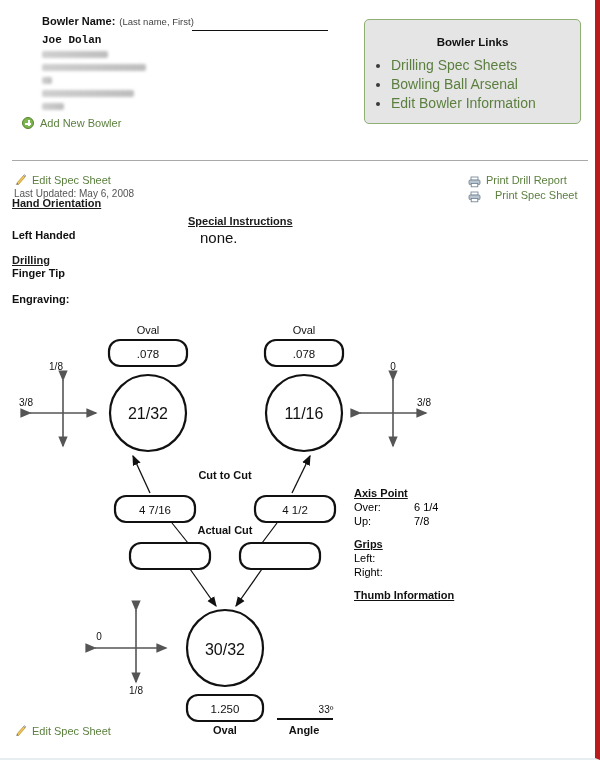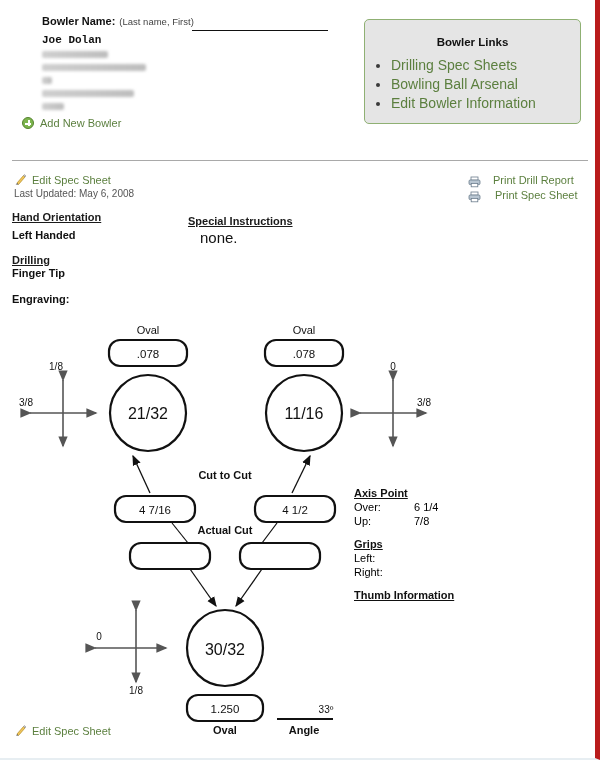--- a/index.html
+++ b/index.html
@@ -83,27 +83,27 @@
 
   
   .pencil {
     width: 13px; height: 13px; position: relative; flex:none; transform: rotate(0deg);
   }
   .pencil svg { display:block; }
   #edit-top { position:absolute; left:14px; top:173px; display:flex; align-items:center; gap:5px;}
   #edit-top .t { font-size:11px; color:#5b7f3e; }
   #last-updated { position:absolute; left:14px; top:188px; font-size:10px; color:#555; }
 
-  #print-drill { position:absolute; left:468px; top:174px; display:flex; align-items:center; gap:12px;}
+  #print-drill { position:absolute; left:468px; top:174px; display:flex; align-items:center; gap:5px;}
   #print-spec  { position:absolute; left:468px; top:189px; display:flex; align-items:center; gap:14px;}
   .print-t { font-size:11px; color:#5b7f3e; }
   .printer { width:13px; height:12px; flex:none; }
 
   
-  #hand-head { position:absolute; left:12px; top:211px;text-decoration:underline; }
+  #hand-head { position:absolute; left:12px; top:197px;text-decoration:underline; }
   #hand-val  { position:absolute; left:12px; top:229px; font-size:11px; font-weight:bold; color:#111;}
   #spec-head { position:absolute; left:188px; top:215px; }
   #spec-val  { position:absolute; left:200px; top:229px; font-size:15px; color:#111;}
   #drill-head{ position:absolute; left:12px; top:254px; }
   #drill-val { position:absolute; left:12px; top:267px; font-size:11px; font-weight:bold; color:#111;}
   #engrave   { position:absolute; left:12px; top:293px; font-size:11px; font-weight:bold; color:#111;}
 
   
   #diagram { position:absolute; left:0; top:310px; width:600px; height:440px; }
   #diagram svg { display:block; }

